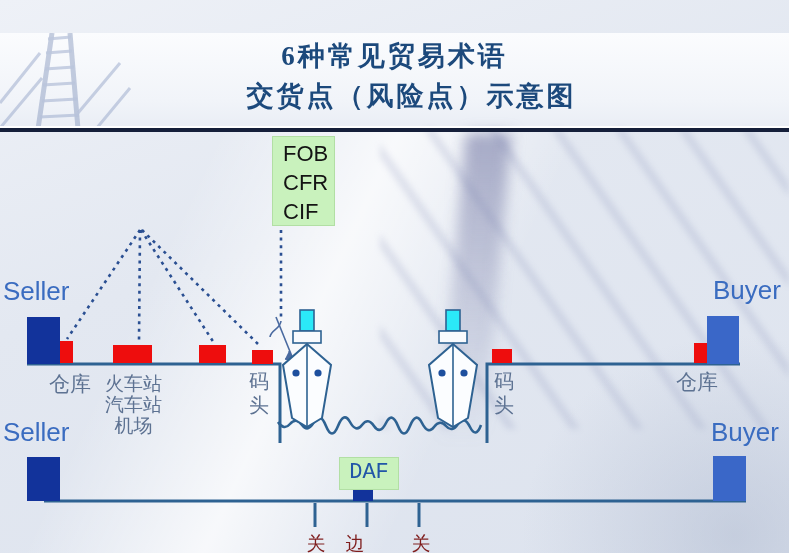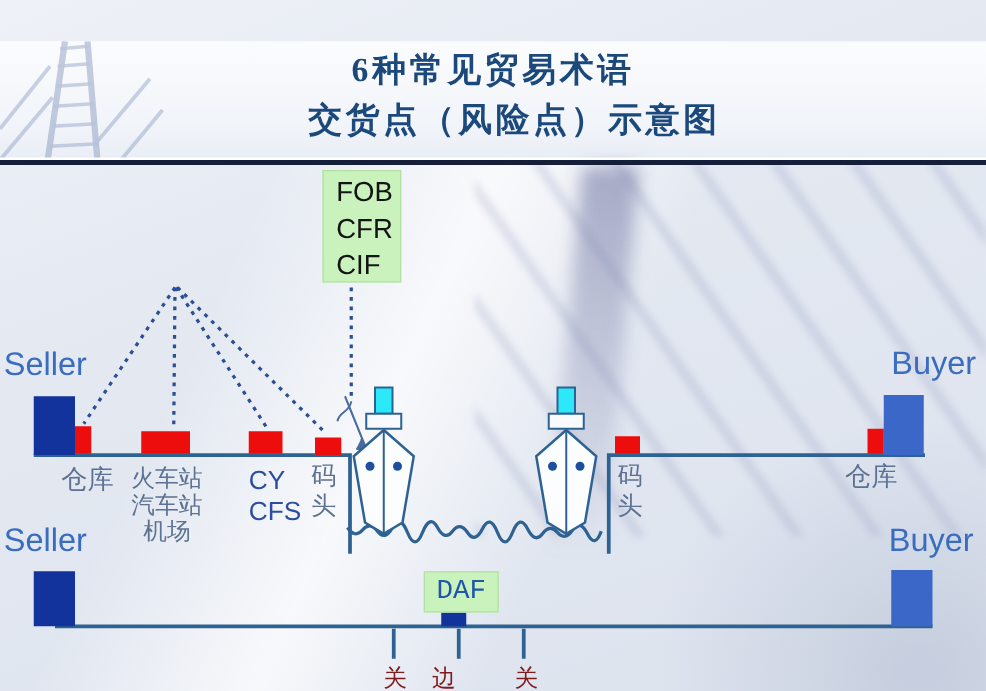--- a/index.html
+++ b/index.html
@@ -28,21 +28,21 @@
   .title-line{position:absolute;left:0;width:789px;text-align:center;
        font-family:"Liberation Serif", serif;font-weight:700;
        color:var(--title_navy,#1c497c);font-size:27px;letter-spacing:3px;}
   #title1{top:5px;}
   #title2{top:45px;padding-left:17px;}
 
   .term-box{position:absolute;width:63px;height:90px;background:var(--green_box,#c9f2bd);
        border:1px solid #b2dfa4;box-sizing:border-box;padding:2px 0 0 10px;
        font-size:22px;line-height:29px;color:#141414;}
   #fca-box{left:112px;top:103px;}
-  #fob-box{left:258px;top:103px;}
+  #fob-box{left:272px;top:103px;}
 
   .party{position:absolute;font-size:26px;color:var(--party_blue,#3a6cc0);}
   #seller-top{left:3px;top:243px;}
   #buyer-top{left:713px;top:242px;}
   #seller-bottom{left:3px;top:384px;}
   #buyer-bottom{left:711px;top:384px;}
 
   .loc{position:absolute;color:var(--label_gray,#5d7292);font-size:20px;line-height:21px;}
   #wh-left{left:49px;top:340px;font-size:21px;}
   #hubs{left:105px;top:340px;font-size:19px;text-align:center;}
@@ -172,24 +172,20 @@
   <div class="party" id="buyer-top">Buyer</div>
   <div class="party" id="seller-bottom">Seller</div>
   <div class="party" id="buyer-bottom">Buyer</div>
 
   <div class="loc" id="wh-left">仓库</div>
   <div class="loc" id="hubs">
     <div>火车站</div>
     <div>汽车站</div>
     <div>机场</div>
   </div>
-  <div class="loc" id="cy-cfs">
-    <div>CY</div>
-    <div>CFS</div>
-  </div>
   <div class="loc vlabel" id="dock-left">码头</div>
   <div class="loc vlabel" id="dock-right">码头</div>
   <div class="loc" id="wh-right">仓库</div>
 
   <div class="border-label" id="border-1">关境</div>
   <div class="border-label" id="border-2">边境</div>
   <div class="border-label" id="border-3">关境</div>
 
 </div>
 

